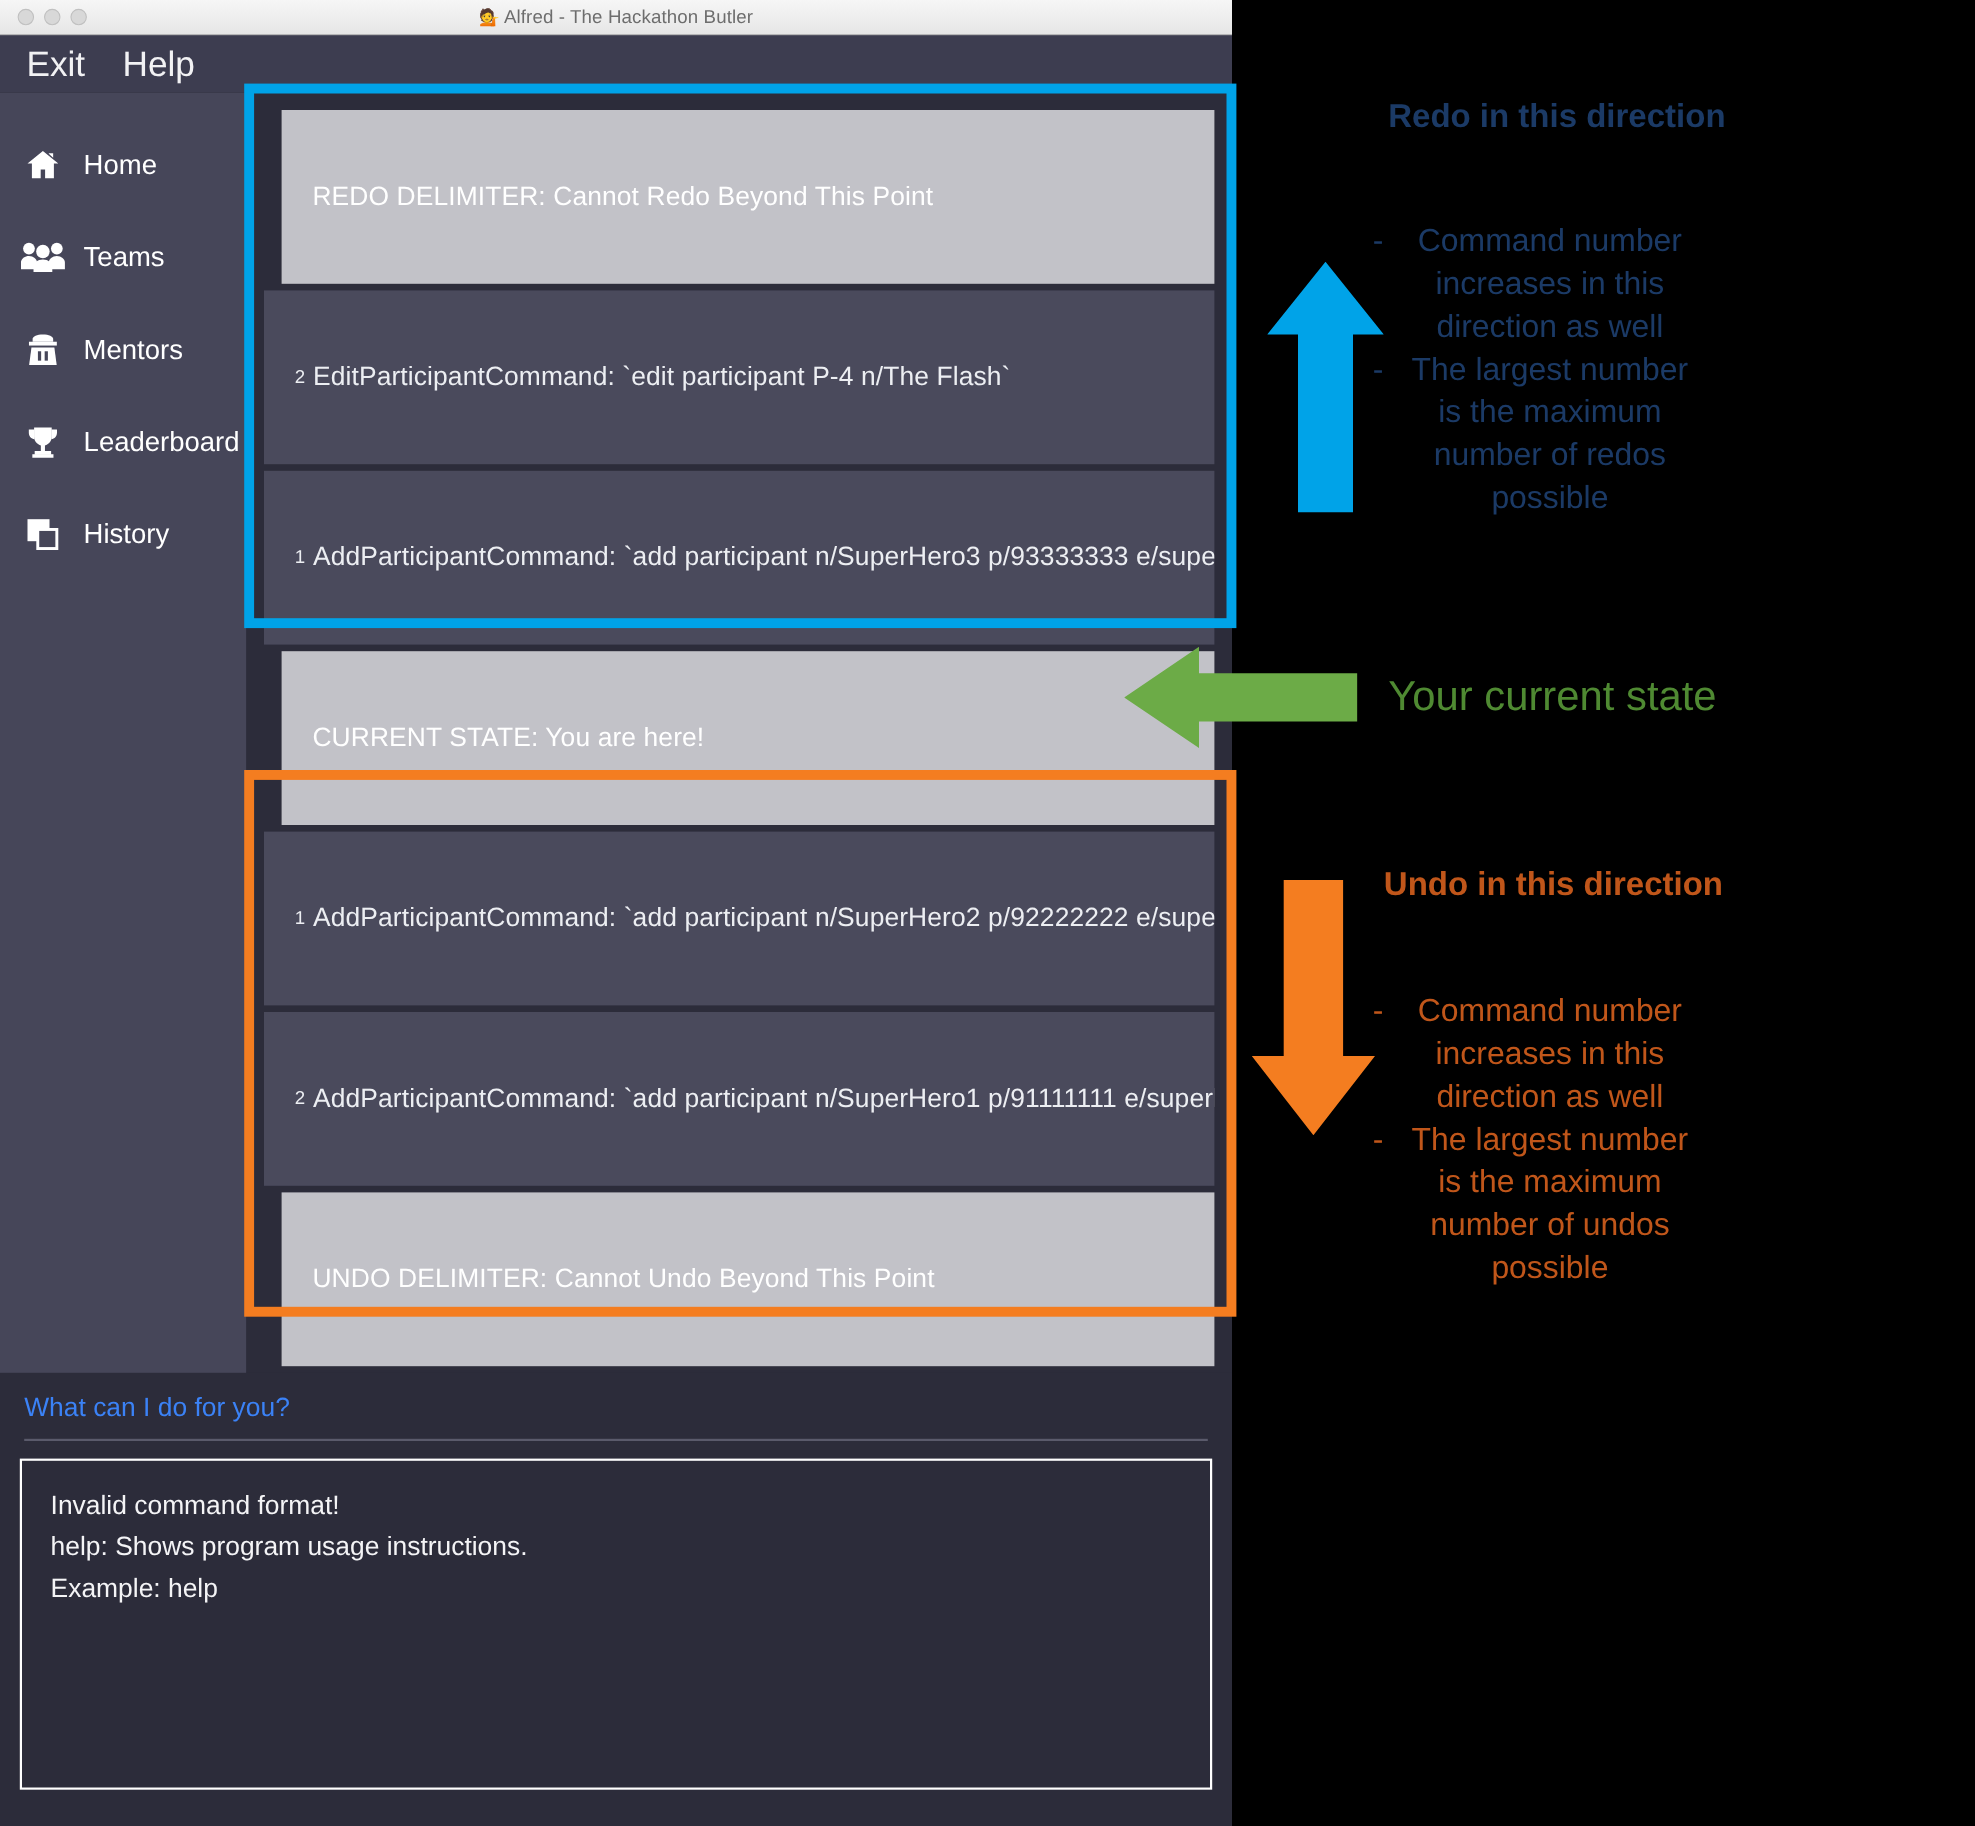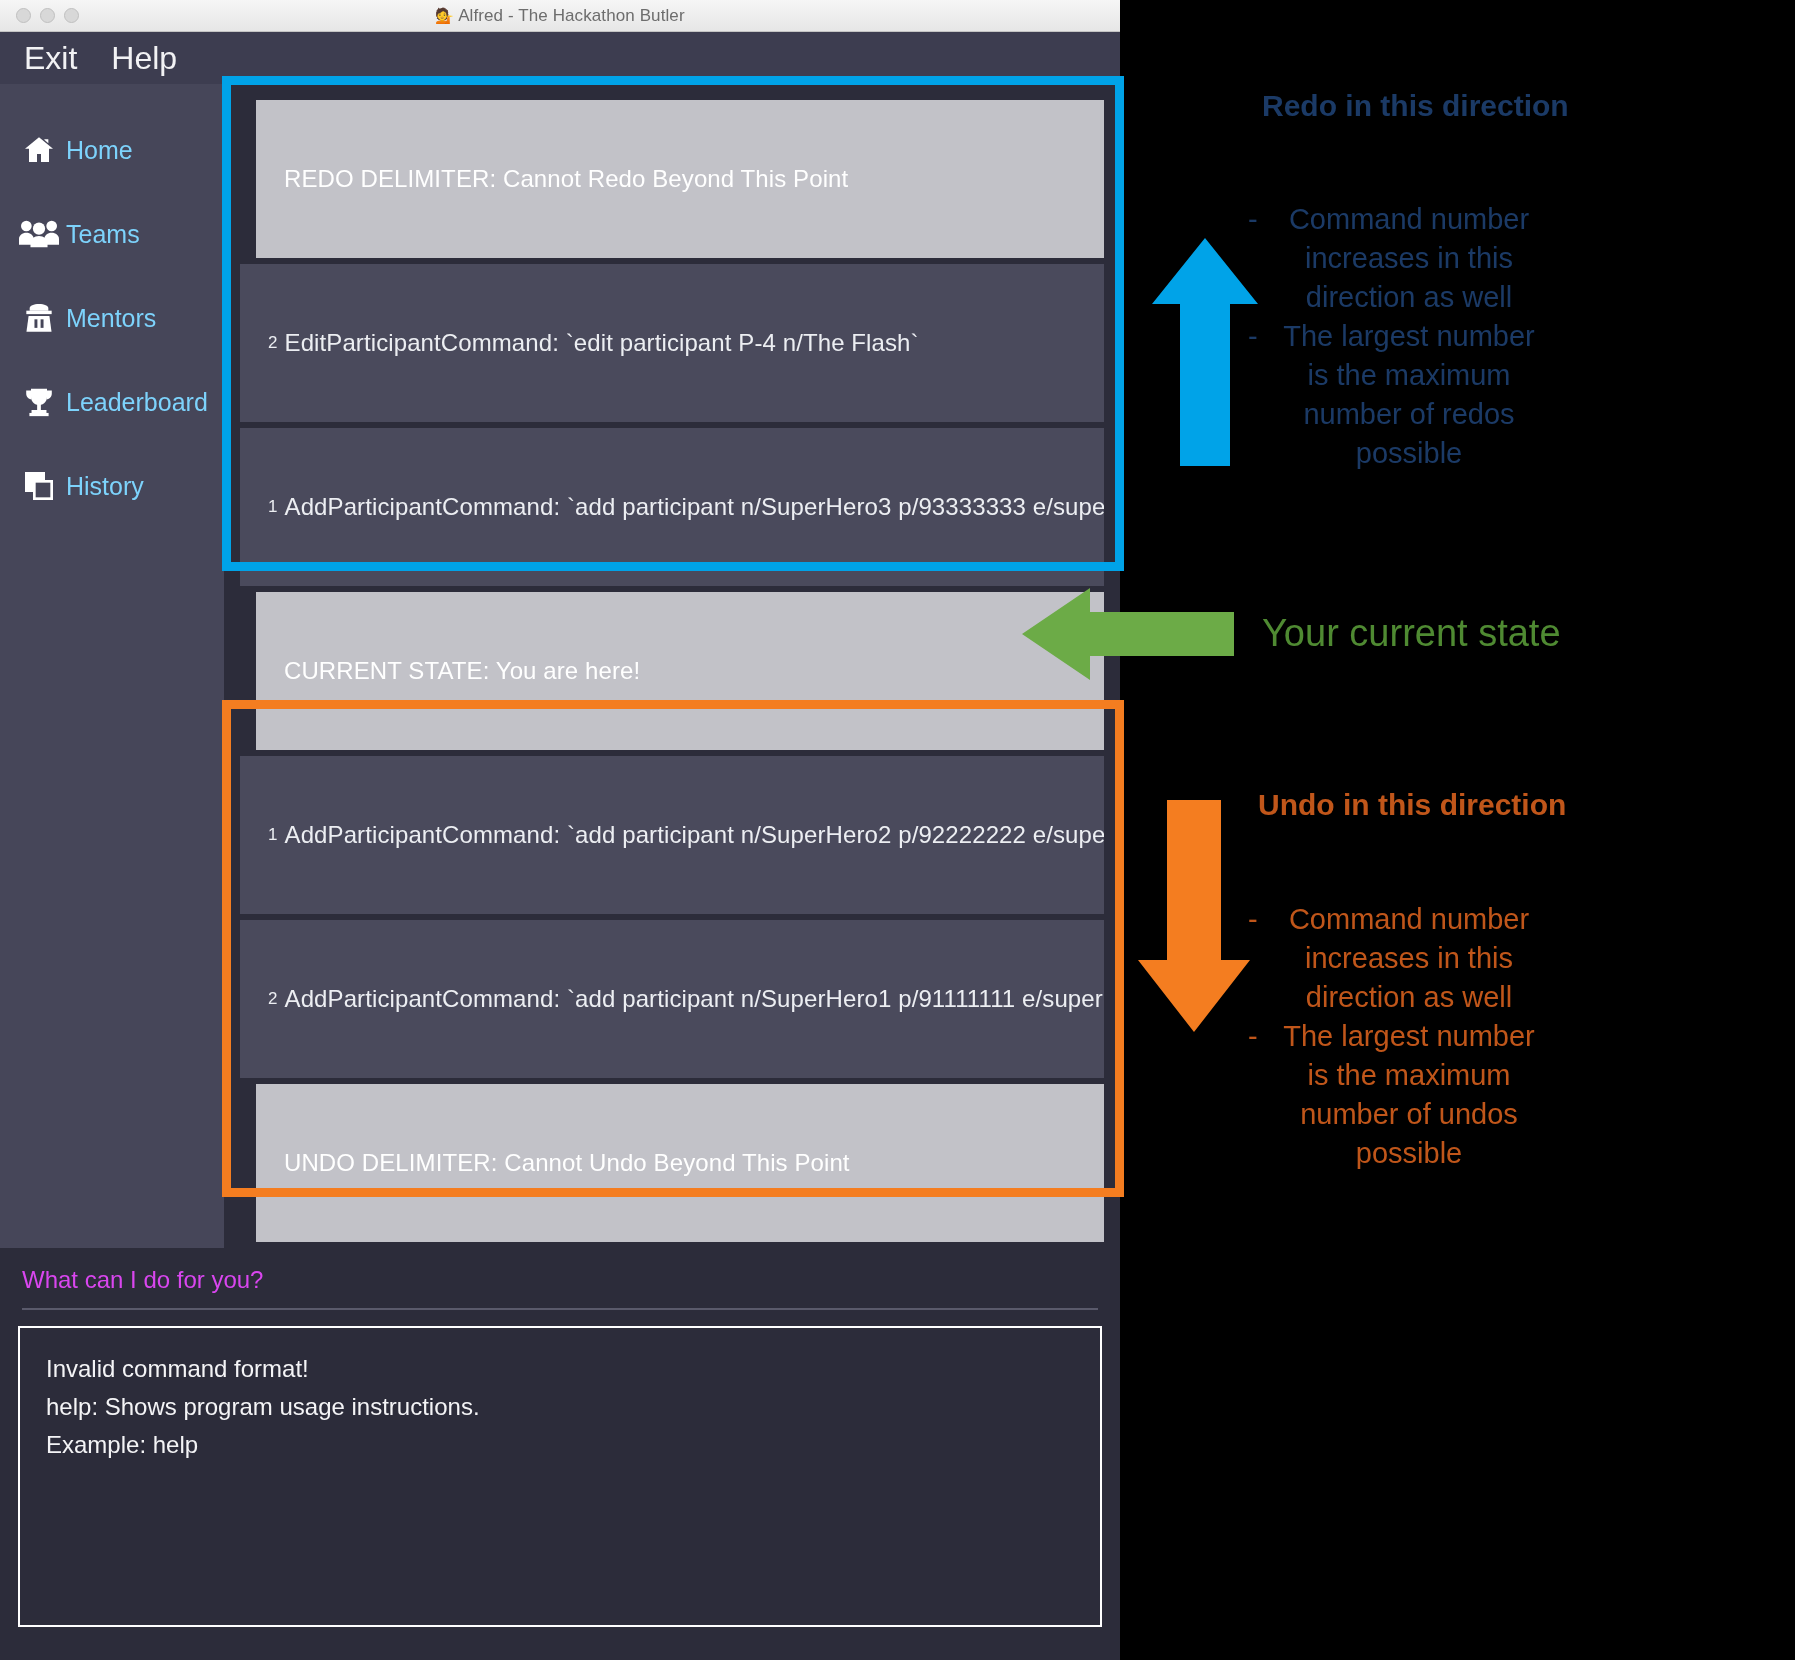--- a/index.html
+++ b/index.html
@@ -90,22 +90,22 @@
   }
   .nav-icon {
     width: 46px;
     display: flex;
     align-items: center;
     justify-content: center;
     color: #ffffff;
   }
   .nav-icon svg { display: block; fill: #ffffff; }
   .nav-label {
-    margin-left: 4px;
-    color: #7dd3fc;
+    margin-left: 14px;
+    color: #ffffff;
     font-size: 25px;
   }
 
   
   #history-panel {
     position: absolute;
     left: 224px; top: 0;
     width: 896px;
     height: 1196px;
     background: #2c2c3a;
@@ -140,21 +140,21 @@
   
   #bottom-area {
     position: absolute;
     left: 0; top: 1248px;
     width: 1120px;
     height: 412px;
     background: #2c2c3a;
     padding: 0 18px;
   }
   #prompt-label {
-    color: #d946ef;
+    color: #3b82f6;
     font-size: 24px;
     padding: 18px 4px 14px 4px;
   }
   #prompt-divider {
     height: 2px;
     background: #5a5a6b;
     margin: 0 4px 16px 4px;
   }
   #result-box {
     border: 2px solid #ffffff;

